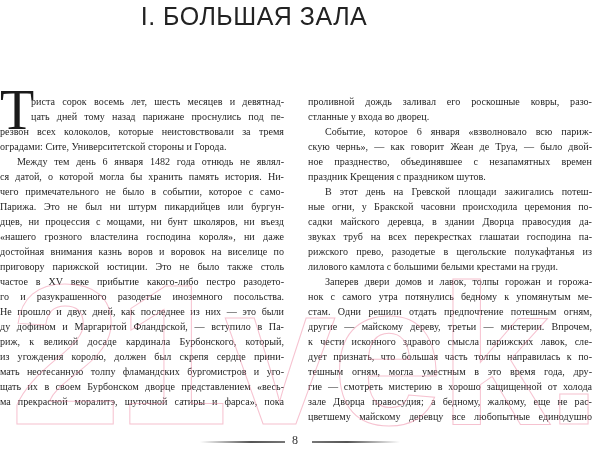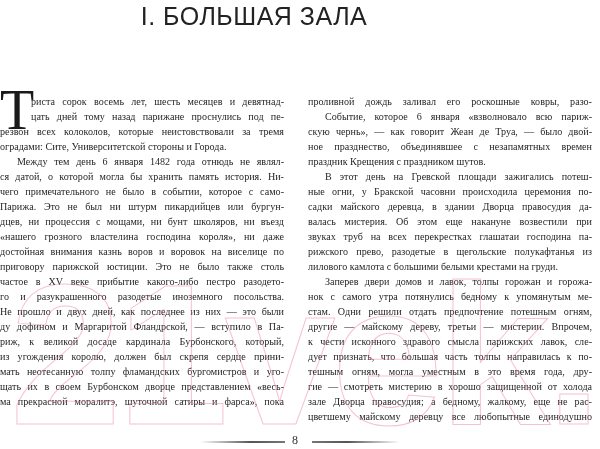--- a/index.html
+++ b/index.html
@@ -54,28 +54,28 @@
     <span class="line">Не прошло и двух дней, как последнее из них — это были</span>
     <span class="line">ду дофином и Маргаритой Фландрской, — вступило в Па-</span>
     <span class="line">риж, к великой досаде кардинала Бурбонского, который,</span>
     <span class="line">из угождения королю, должен был скрепя сердце прини-</span>
     <span class="line">мать неотесанную толпу фламандских бургомистров и уго-</span>
     <span class="line">щать их в своем Бурбонском дворце представлением «весь-</span>
     <span class="line">ма прекрасной моралитэ, шуточной сатиры и фарса», пока</span>
   </div>
 <div class="col right" id="right-col">
     <span class="line">проливной дождь заливал его роскошные ковры, разо-</span>
+    <span class="line last">стланные у входа во дворец.</span>
     <span class="line indent">Событие, которое 6 января «взволновало всю париж-</span>
     <span class="line">скую чернь», — как говорит Жеан де Труа, — было двой-</span>
     <span class="line">ное празднество, объединявшее с незапамятных времен</span>
     <span class="line last">праздник Крещения с праздником шутов.</span>
     <span class="line indent">В этот день на Гревской площади зажигались потеш-</span>
     <span class="line">ные огни, у Бракской часовни происходила церемония по-</span>
     <span class="line">садки майского деревца, в здании Дворца правосудия да-</span>
-    <span class="line">валась мистерия. Об этом еще накануне возвестили при</span>
     <span class="line">звуках труб на всех перекрестках глашатаи господина па-</span>
     <span class="line">рижского прево, разодетые в щегольские полукафтанья из</span>
     <span class="line last">лилового камлота с большими белыми крестами на груди.</span>
     <span class="line indent">Заперев двери домов и лавок, толпы горожан и горожа-</span>
     <span class="line">нок с самого утра потянулись бедному к упомянутым ме-</span>
     <span class="line">стам. Одни решили отдать предпочтение потешным огням,</span>
     <span class="line">другие — майскому дереву, третьи — мистерии. Впрочем,</span>
     <span class="line">к чести исконного здравого смысла парижских лавок, сле-</span>
     <span class="line">дует признать, что большая часть толпы направилась к по-</span>
     <span class="line">тешным огням, могла уместным в это время года, дру-</span>

